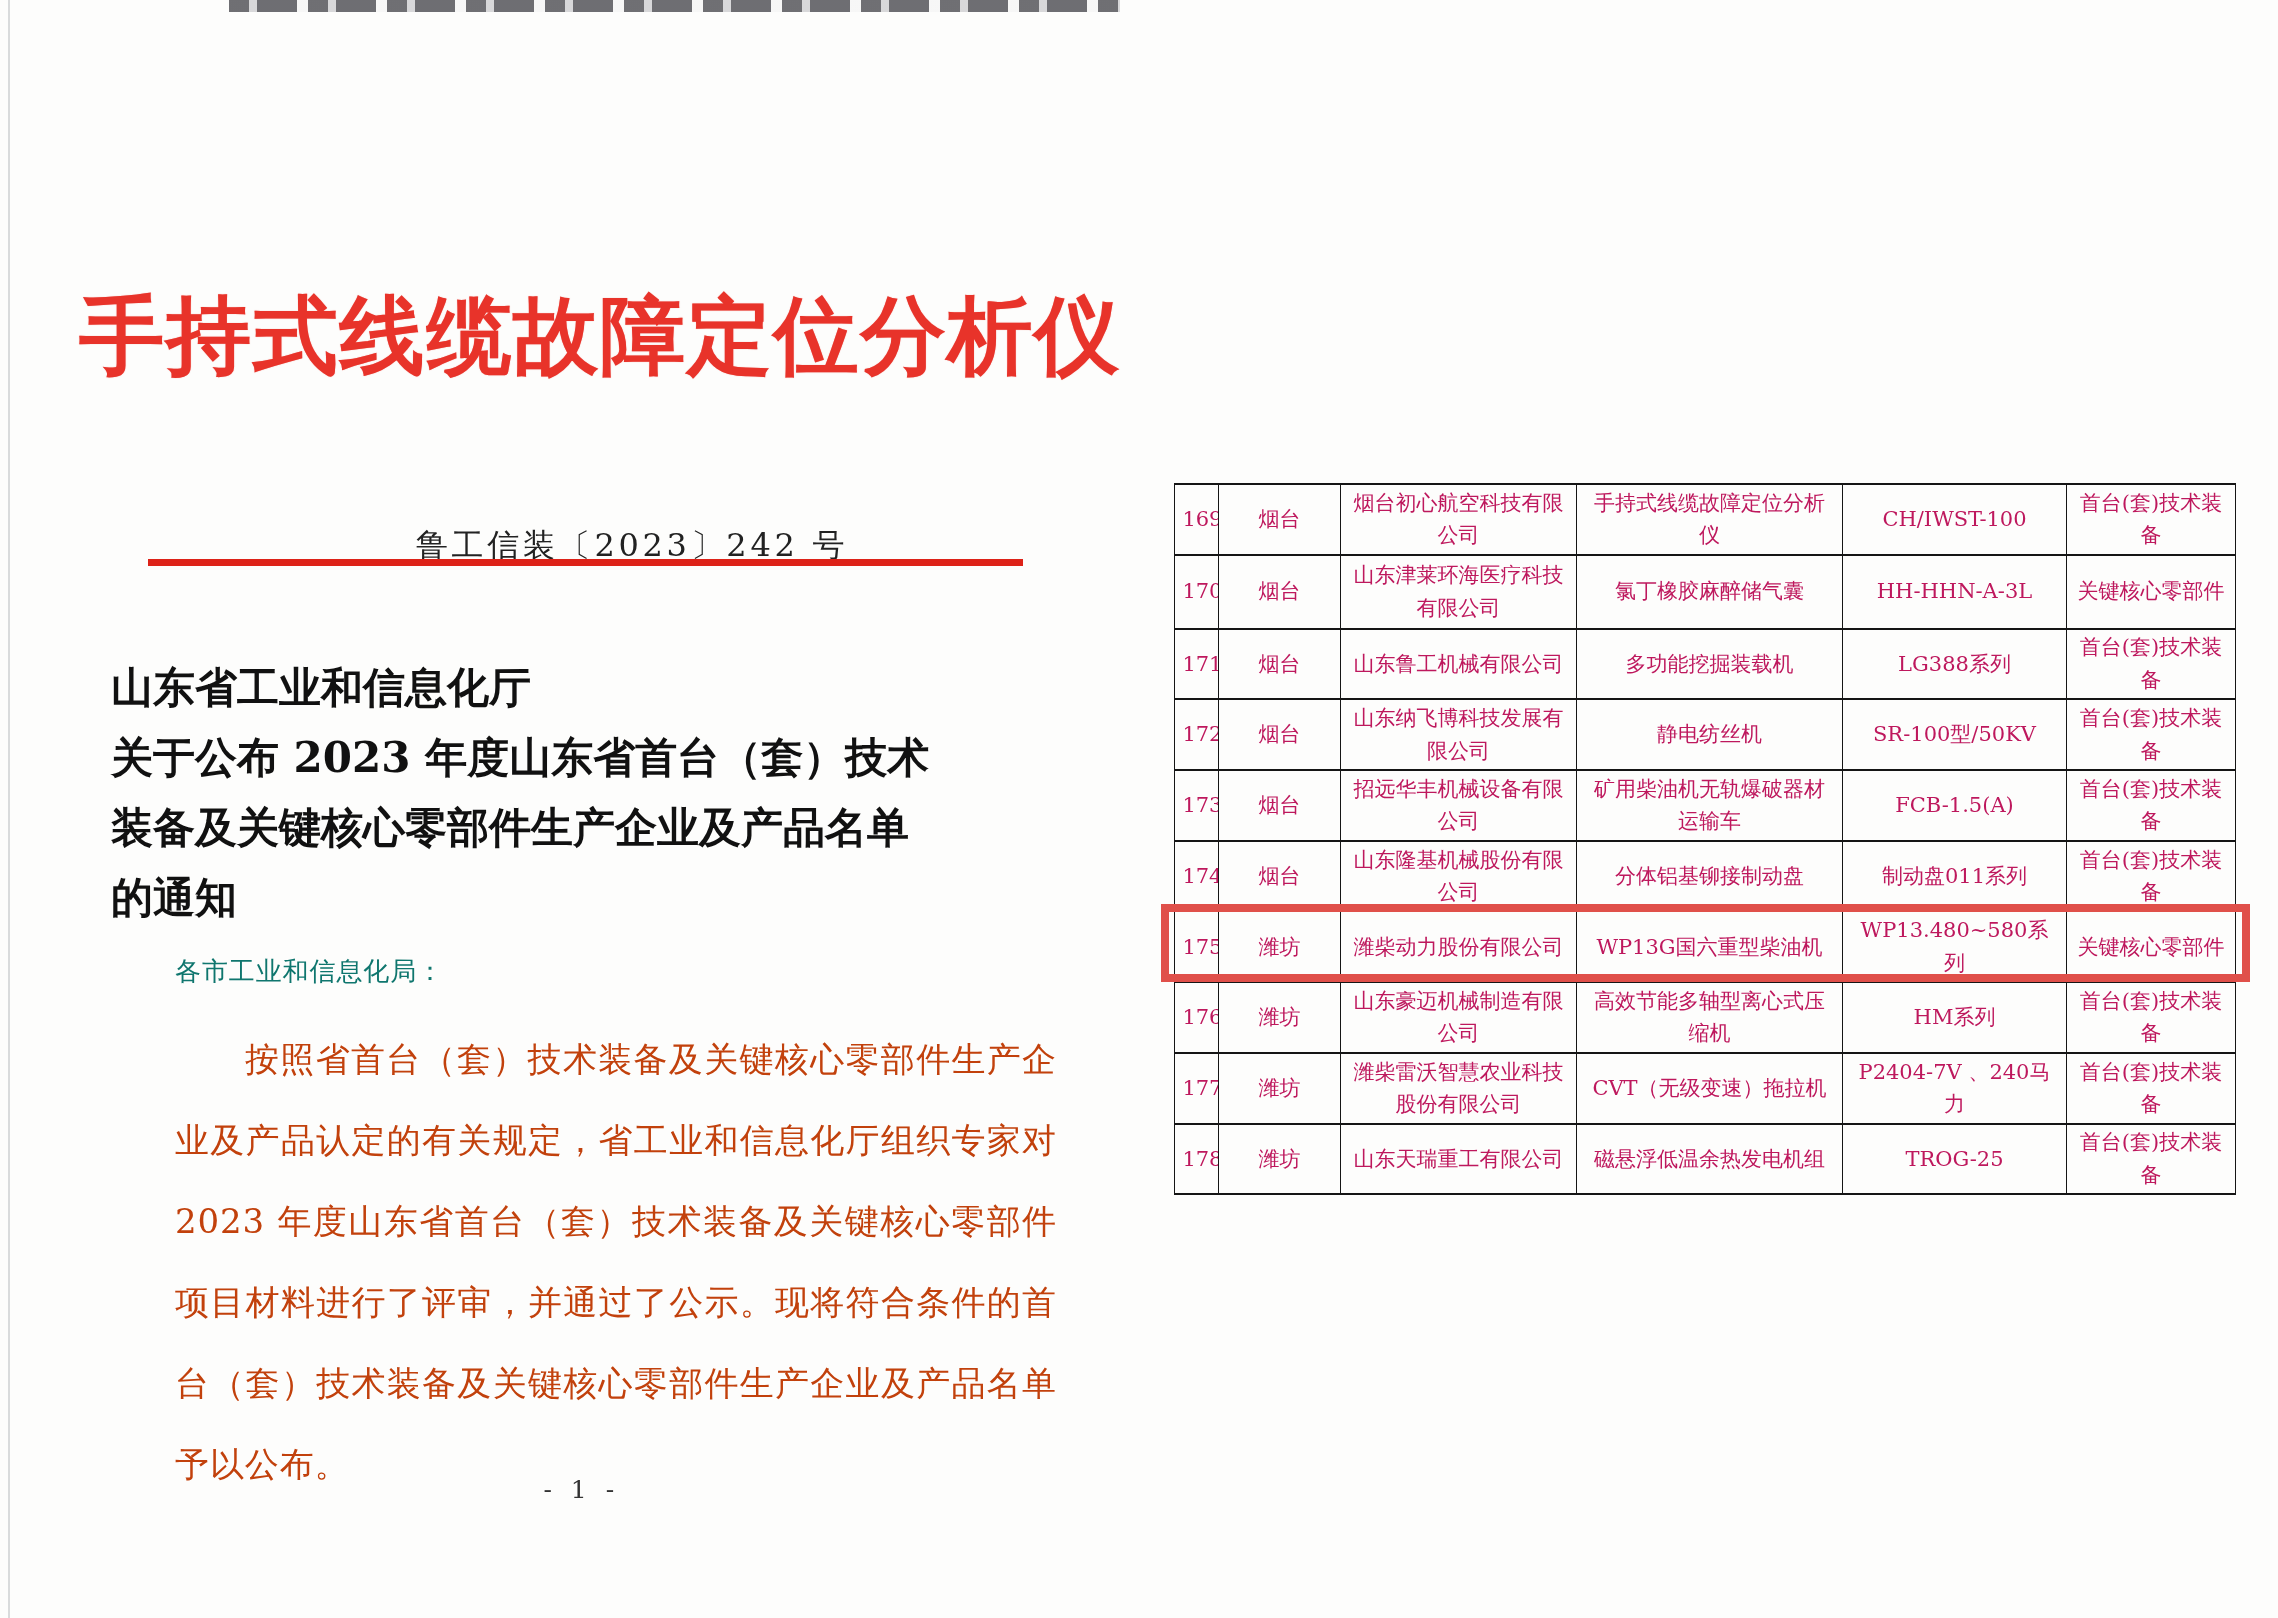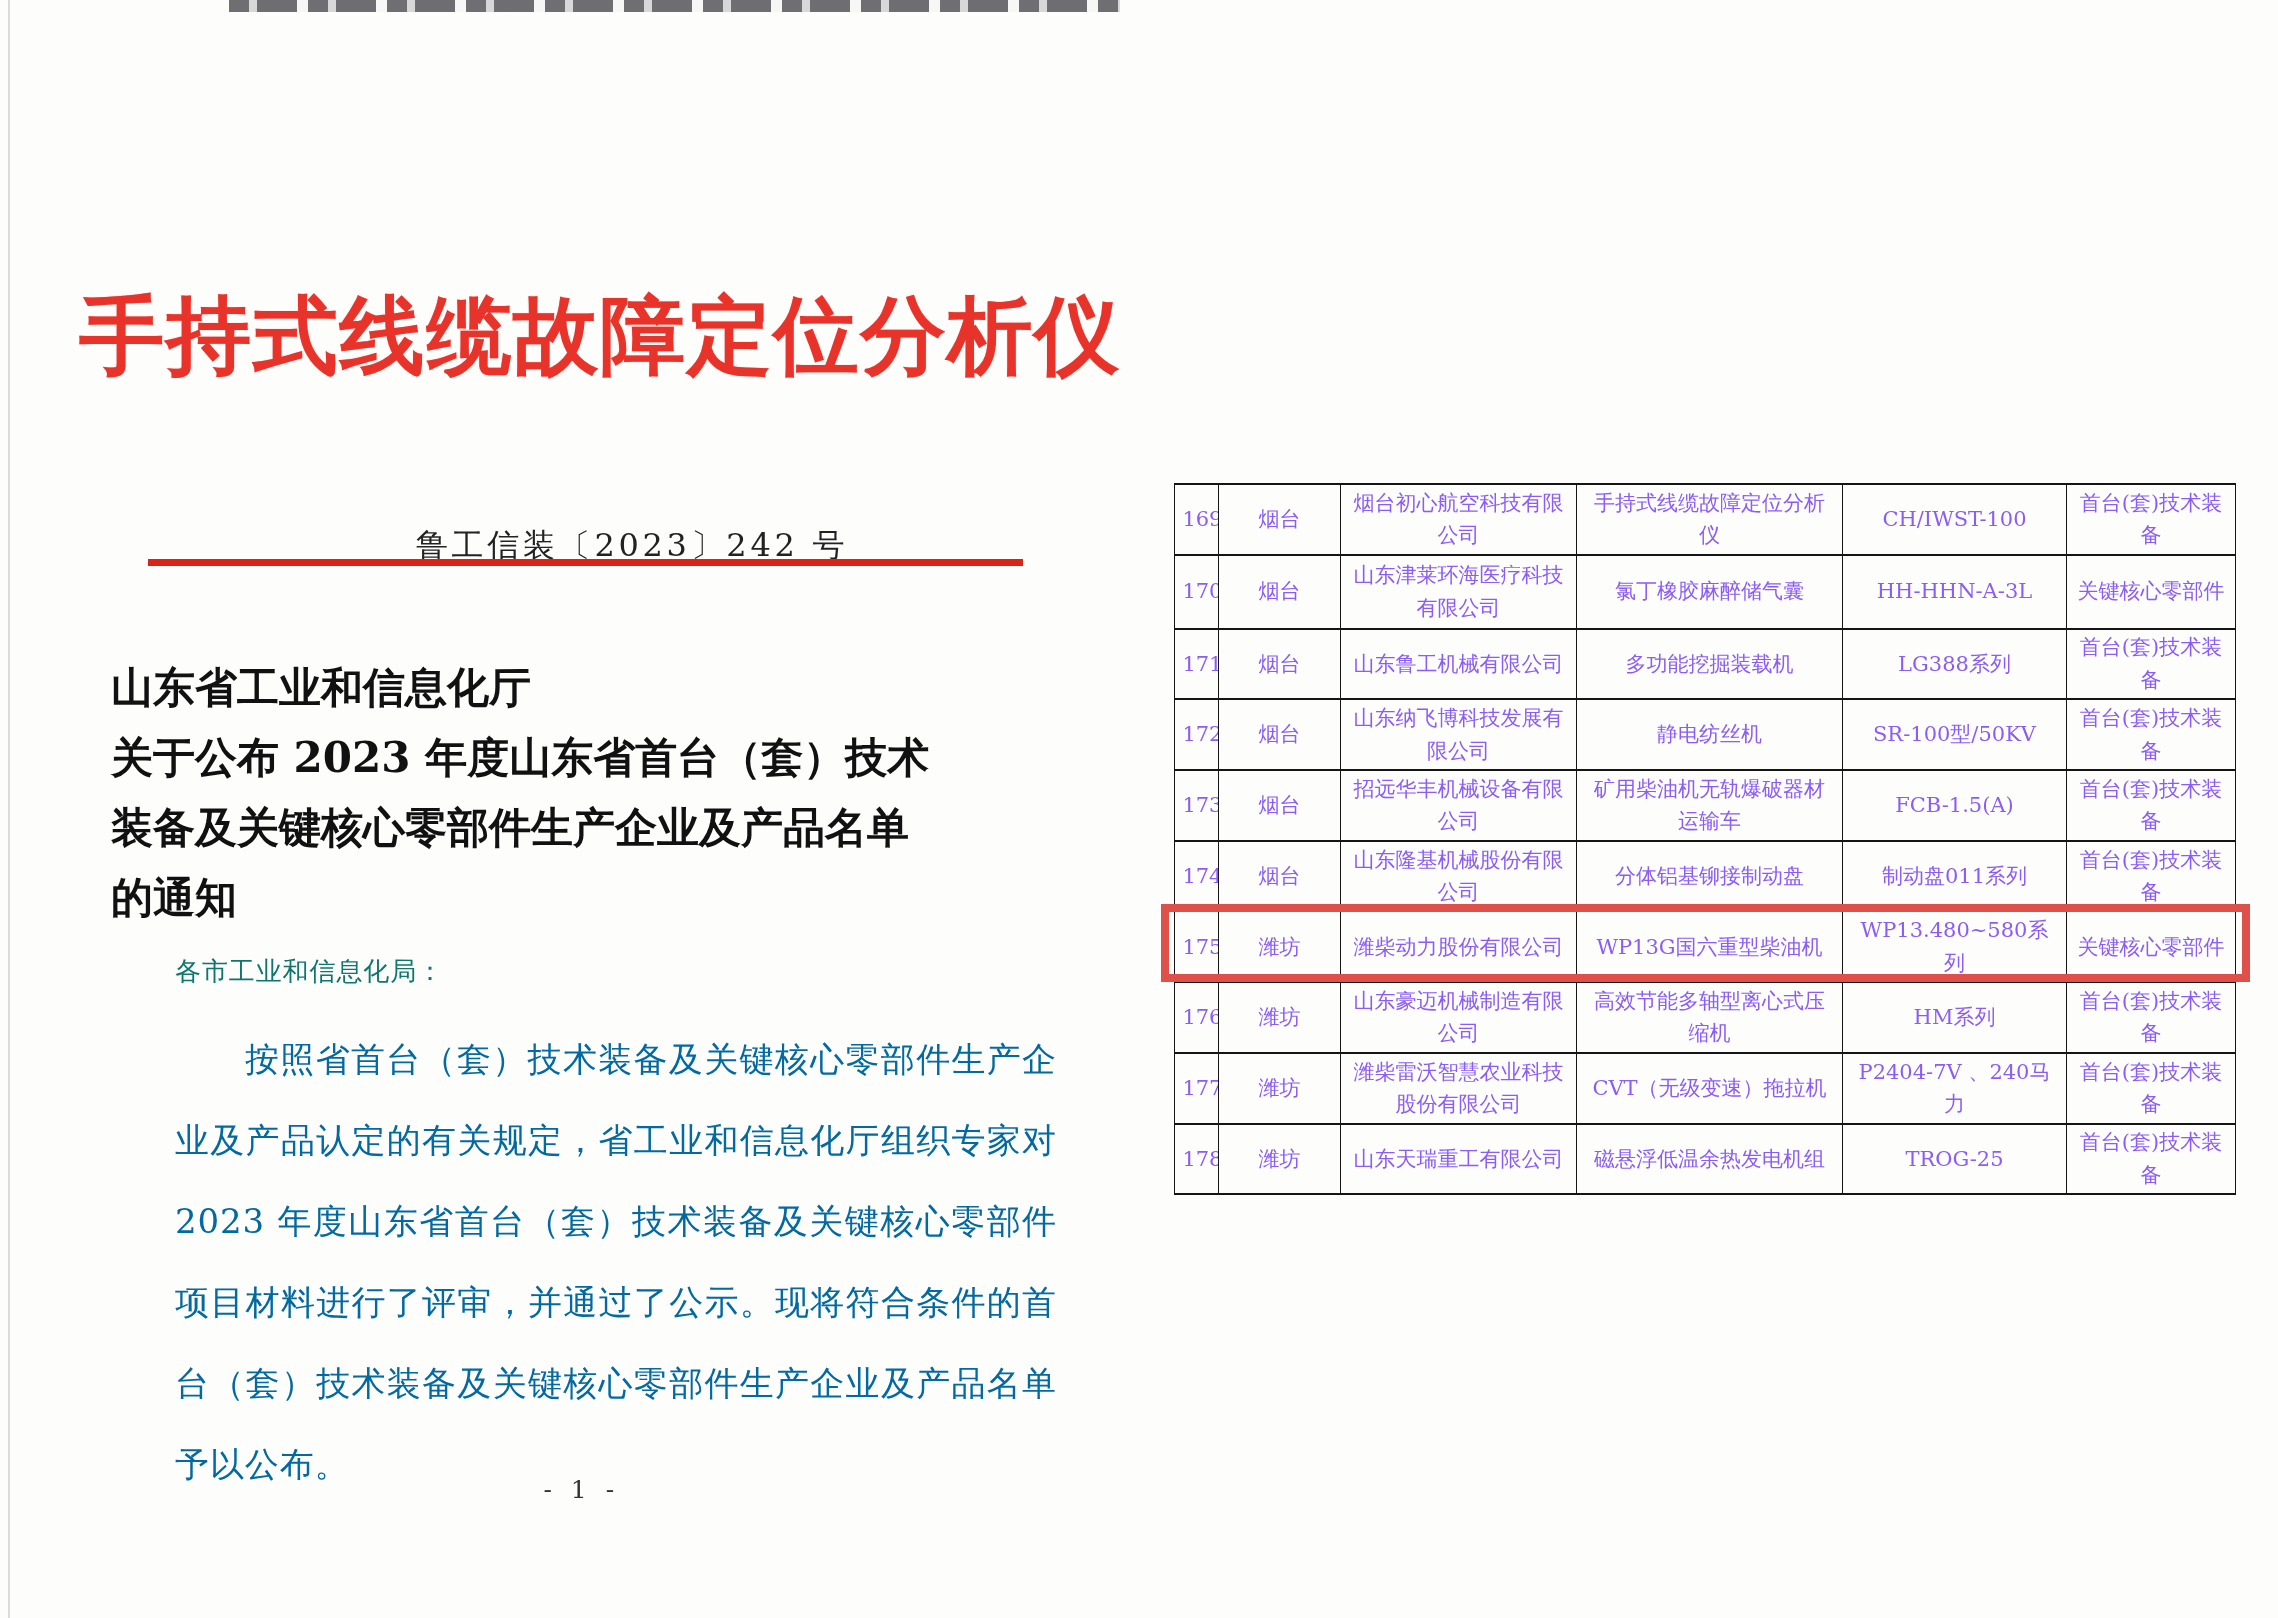--- a/index.html
+++ b/index.html
@@ -45,35 +45,35 @@
     position:absolute;left:111px;top:653px;width:978px;
     text-align:left;
     font-size:42px;font-weight:bold;line-height:70px;color:#111;
   }
   .salutation{
     position:absolute;left:175px;top:954px;width:923px;
     font-size:26px;color:#0f766e;letter-spacing:0.9px;
   }
   .body-paragraph{
     position:absolute;left:175px;top:1019px;width:882px;
-    font-size:34px;line-height:81px;color:#0369a1;
+    font-size:34px;line-height:81px;color:#c2410c;
     text-align:justify;text-indent:70px;letter-spacing:0.9px;
   }
   .page-number{
     position:absolute;left:0;top:1475px;width:1163px;
     text-align:center;font-size:25px;color:#333;letter-spacing:5.5px;
   }
   
   .table-wrap{
     position:absolute;left:1174px;top:483px;width:1061px;height:616px;
   }
   table.products{
     border-collapse:collapse;table-layout:fixed;
     width:1061px;height:616px;
-    font-size:21px;color:#8b5cf6;
+    font-size:21px;color:#be185d;
     font-family:"DejaVu Serif","Liberation Serif",serif;
   }
   table.products td{
     border-left:1.4px solid #151515;
     border-right:1.4px solid #151515;
     border-top:2.8px solid #151515;
     border-bottom:2.8px solid #151515;
     text-align:center;vertical-align:middle;
     padding:1.8px 7.4px;overflow:hidden;
     line-height:1.55;

